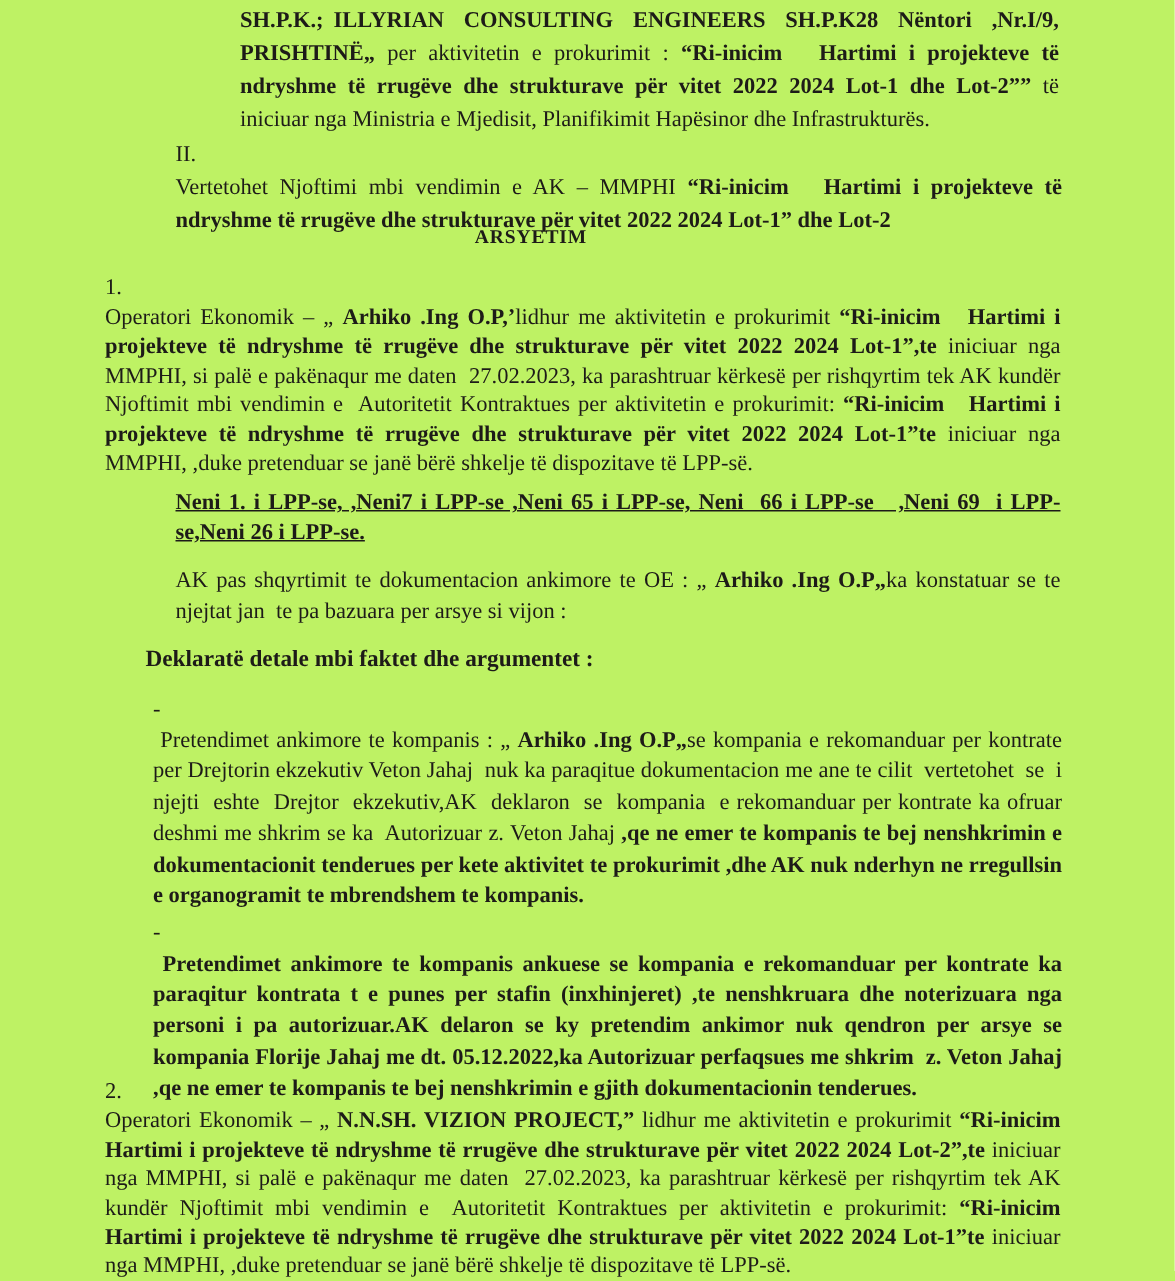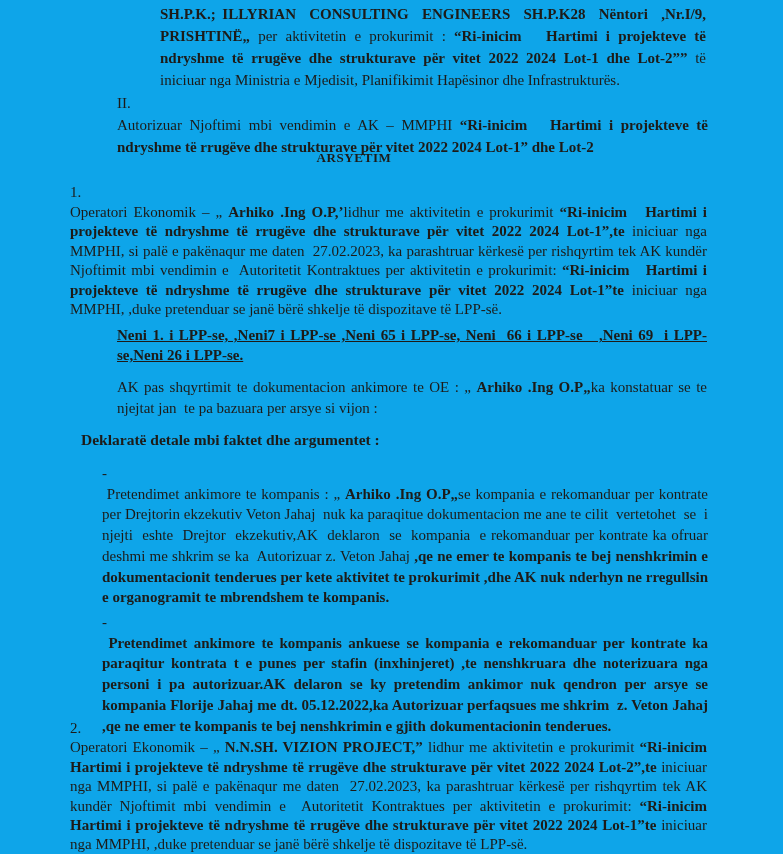--- a/index.html
+++ b/index.html
@@ -11,21 +11,21 @@
     width: 783px;
     height: 854px;
     overflow: hidden;
     font-family: "Liberation Serif", "DejaVu Serif", serif;
     color: #1d1b18;
   }
   .page {
     position: relative;
     width: 783px;
     height: 854px;
-    background: #0ea5e9;
+    background: #bef264;
     overflow: hidden;
   }
   .block {
     position: absolute;
     font-size: 15px;
     line-height: 21px;
   }
   .block .content {
     display: block;
     text-align: justify;
@@ -46,36 +46,36 @@
   .left-heading .content { text-align: left; font-weight: 700; font-size: 15.5px; }
   .sub-paragraph.all-bold .run { font-weight: 700; text-decoration: underline; }
 
   
   .b0 { top: 3px;   left: 160px; width: 546px; line-height: 22px; }
   .b1 { top: 92px;  left: 117px; width: 591px; line-height: 22px; }
   .b2 { top: 147px; left: 0px;   width: 708px; }
   .b3 { top: 183px; left: 70px;  width: 637px; line-height: 19.5px; }
   .b4 { top: 325px; left: 117px; width: 590px; line-height: 20px; }
   .b5 { top: 377px; left: 117px; width: 590px; line-height: 20.5px; }
-  .b6 { top: 429px; left: 81px;  width: 610px; }
+  .b6 { top: 429px; left: 97px;  width: 610px; }
   .b7 { top: 463px; left: 102px; width: 606px; line-height: 20.7px; }
   .b8 { top: 612px; left: 102px; width: 606px; line-height: 20.7px; }
   .b9 { top: 719px; left: 70px;  width: 637px; line-height: 19.4px; }
 </style>
 </head>
 <body>
 
 <div class="page">
   <div>
       <div class="block continuation-paragraph b0">
         <span class="content"><span class="run bold">SH.P.K.; ILLYRIAN  CONSULTING  ENGINEERS  SH.P.K28  Nëntori  ,Nr.I/9, PRISHTINË„ </span><span class="run">per aktivitetin e prokurimit : </span><span class="run bold">“Ri-inicim   Hartimi i projekteve të ndryshme të rrugëve dhe strukturave për vitet 2022 2024 Lot-1 dhe Lot-2”” </span><span class="run">të iniciuar nga Ministria e Mjedisit, Planifikimit Hapësinor dhe Infrastrukturës.</span></span>
       </div>
       <div class="block roman-list-item b1">
         <span class="marker">II.</span>
-        <span class="content"><span class="run">Autorizuar Njoftimi mbi vendimin e AK – MMPHI </span><span class="run bold">“Ri-inicim   Hartimi i projekteve të ndryshme të rrugëve dhe strukturave për vitet 2022 2024 Lot-1” dhe Lot-2</span></span>
+        <span class="content"><span class="run">Vertetohet Njoftimi mbi vendimin e AK – MMPHI </span><span class="run bold">“Ri-inicim   Hartimi i projekteve të ndryshme të rrugëve dhe strukturave për vitet 2022 2024 Lot-1” dhe Lot-2</span></span>
       </div>
       <div class="block center-heading b2">
         <span class="content"><span class="run bold">ARSYETIM</span></span>
       </div>
       <div class="block numbered-list-item b3">
         <span class="marker">1.</span>
         <span class="content"><span class="run">Operatori Ekonomik – „ </span><span class="run bold">Arhiko .Ing O.P,’</span><span class="run">lidhur me aktivitetin e prokurimit </span><span class="run bold">“Ri-inicim   Hartimi i projekteve të ndryshme të rrugëve dhe strukturave për vitet 2022 2024 Lot-1”,te </span><span class="run">iniciuar nga MMPHI, si palë e pakënaqur me daten  27.02.2023, ka parashtruar kërkesë per rishqyrtim tek AK kundër Njoftimit mbi vendimin e  Autoritetit Kontraktues per aktivitetin e prokurimit: </span><span class="run bold">“Ri-inicim   Hartimi i projekteve të ndryshme të rrugëve dhe strukturave për vitet 2022 2024 Lot-1”te </span><span class="run">iniciuar nga MMPHI, ,duke pretenduar se janë bërë shkelje të dispozitave të LPP-së.</span></span>
       </div>
       <div class="block sub-paragraph all-bold b4">
         <span class="content"><span class="run bold">Neni 1. i LPP-se, ,Neni7 i LPP-se ,Neni 65 i LPP-se, Neni  66 i LPP-se   ,Neni 69  i LPP-se,Neni 26 i LPP-se.</span></span>

